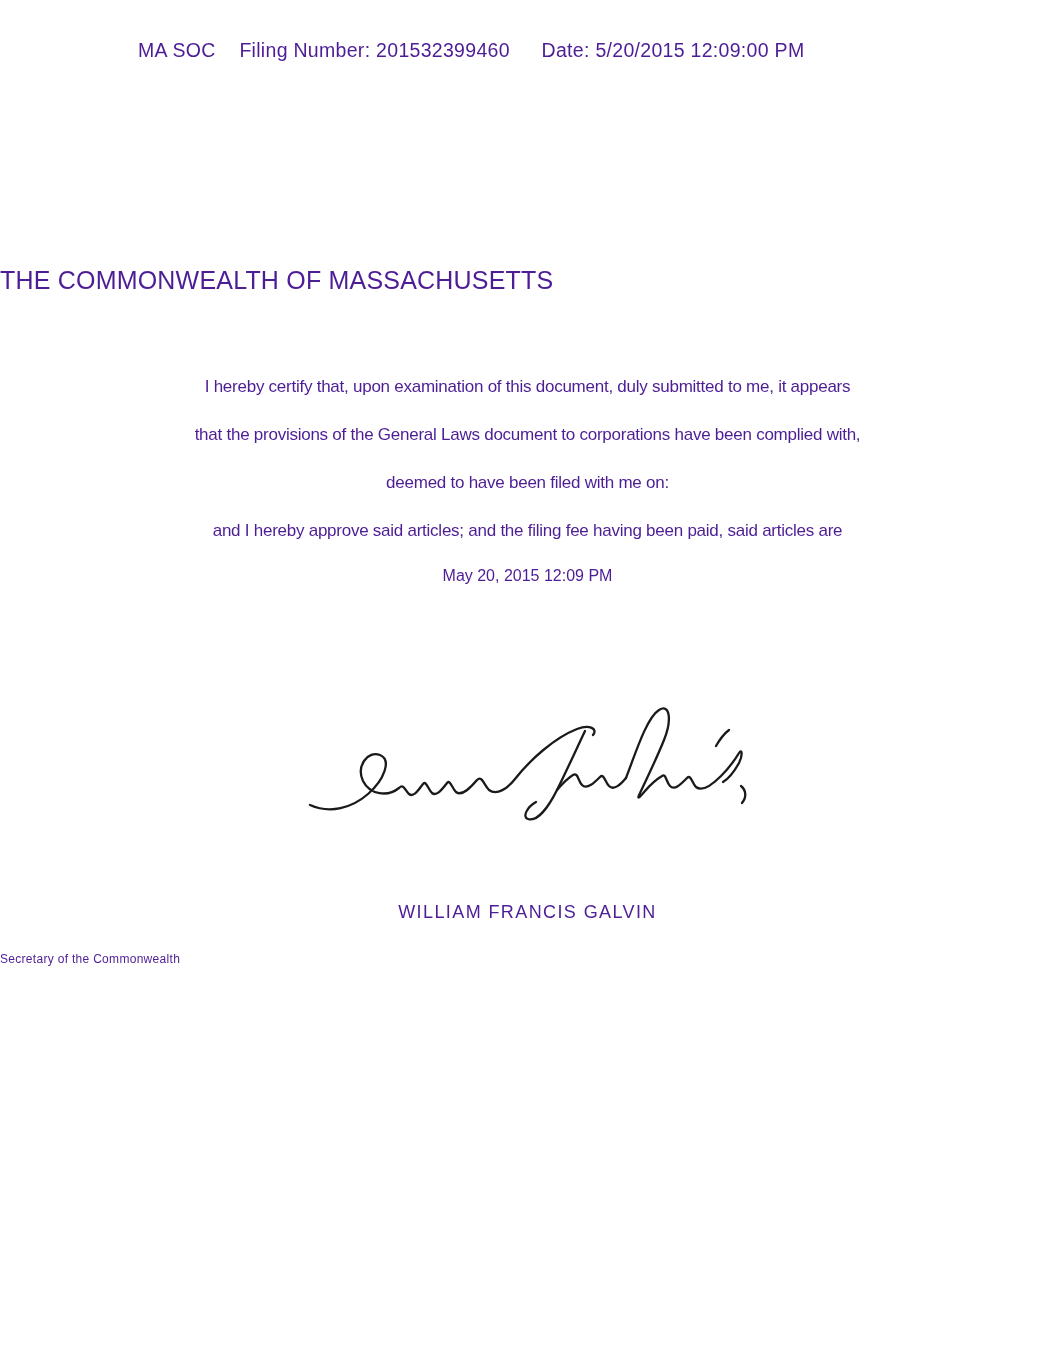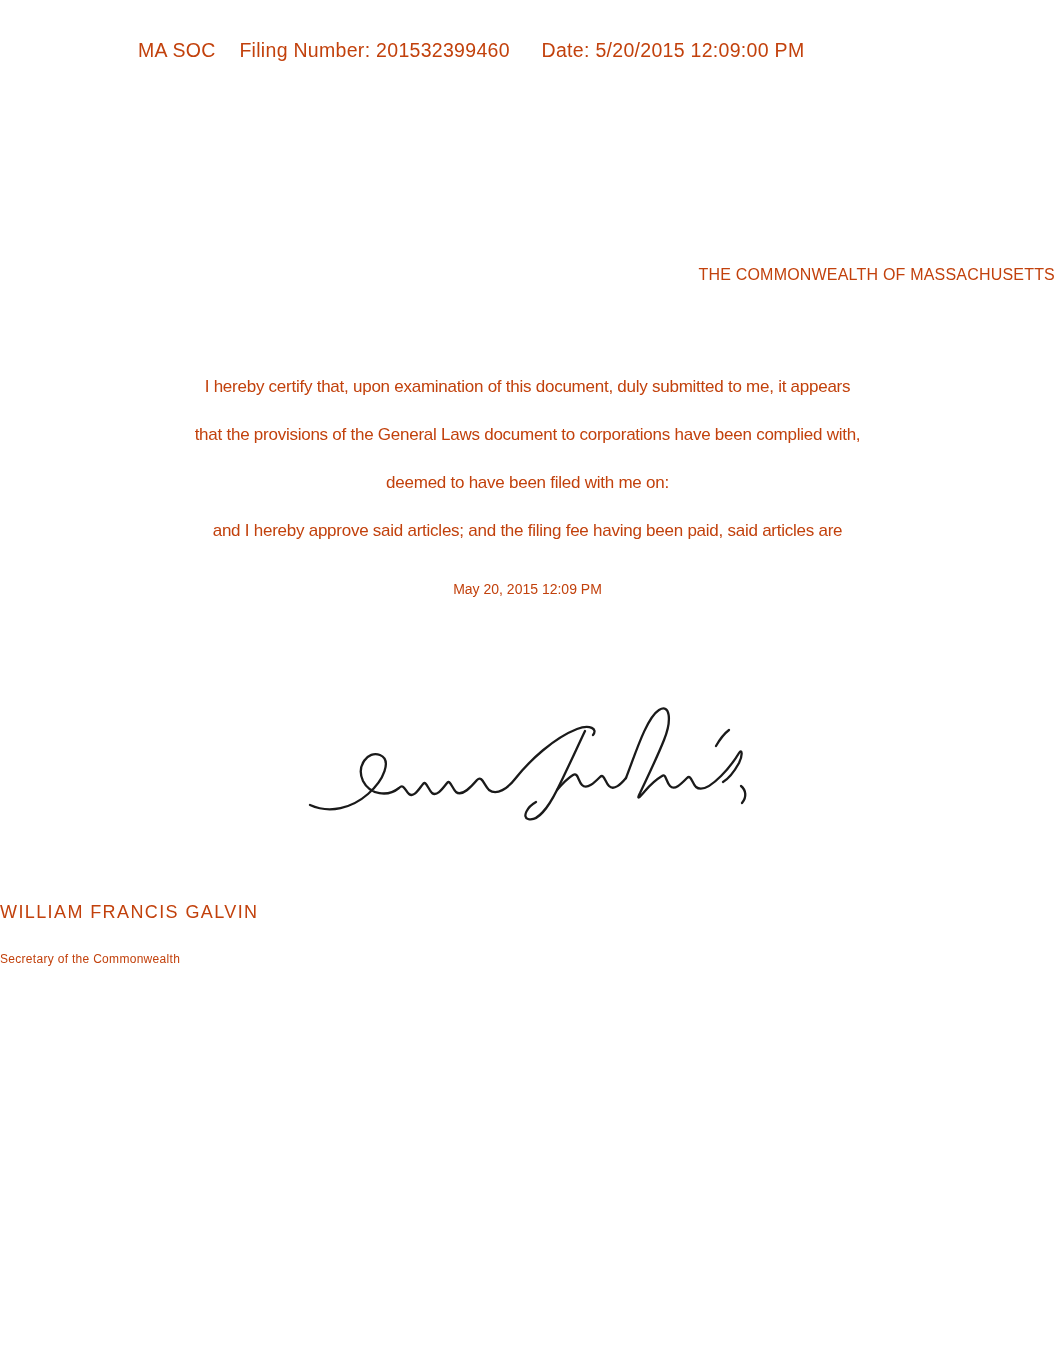--- a/index.html
+++ b/index.html
@@ -5,60 +5,59 @@
 <style>
   * { margin: 0; padding: 0; box-sizing: border-box; }
   html, body { background: #ffffff; }
   .page {
     position: relative;
     width: 1055px;
     height: 1365px;
     margin: 0 auto;
     background: #ffffff;
     font-family: "Liberation Sans", sans-serif;
-    color: #c2410c;
+    color: #4c1d95;
     overflow: hidden;
   }
   .filing-header {
     position: absolute;
     left: 138px;
     top: 39px;
     font-size: 19.5px;
     letter-spacing: 0.3px;
     white-space: nowrap;
   }
   .filing-header .agency { margin-right: 18px; }
   .filing-header .filing-group { margin-right: 26px; }
   .doc-title {
     position: absolute;
     left: 0;
     top: 266px;
     width: 100%;
-    text-align: right;
-    font-size: 16px;
+    text-align: left;
+    font-size: 25px;
     letter-spacing: 0.2px;
   }
   .cert-body {
     position: absolute;
     left: 0;
     top: 363px;
     width: 100%;
     text-align: center;
     font-size: 17px;
     letter-spacing: -0.25px;
     line-height: 48px;
   }
   .filed-date {
     position: absolute;
     left: 0;
     top: 567px;
     width: 100%;
     text-align: center;
-    font-size: 14px;
-    margin-top: 14px;
+    font-size: 16px;
   }
   .signature-wrap {
     position: absolute;
     left: 300px;
     top: 700px;
     width: 460px;
     height: 140px;
   }
   .signature-wrap svg { width: 100%; height: 100%; display: block; }
   .sig-stroke {
@@ -66,20 +65,21 @@
     stroke: #1a1a1a;
     stroke-width: 2.3;
     stroke-linecap: round;
     stroke-linejoin: round;
   }
   .signatory-name {
     position: absolute;
     left: 0;
     top: 902px;
     width: 100%;
+    text-align: center;
     font-size: 18px;
     letter-spacing: 1.4px;
   }
   .signatory-title {
     position: absolute;
     left: 0;
     top: 952px;
     width: 100%;
     font-size: 12px;
     letter-spacing: 0.3px;

